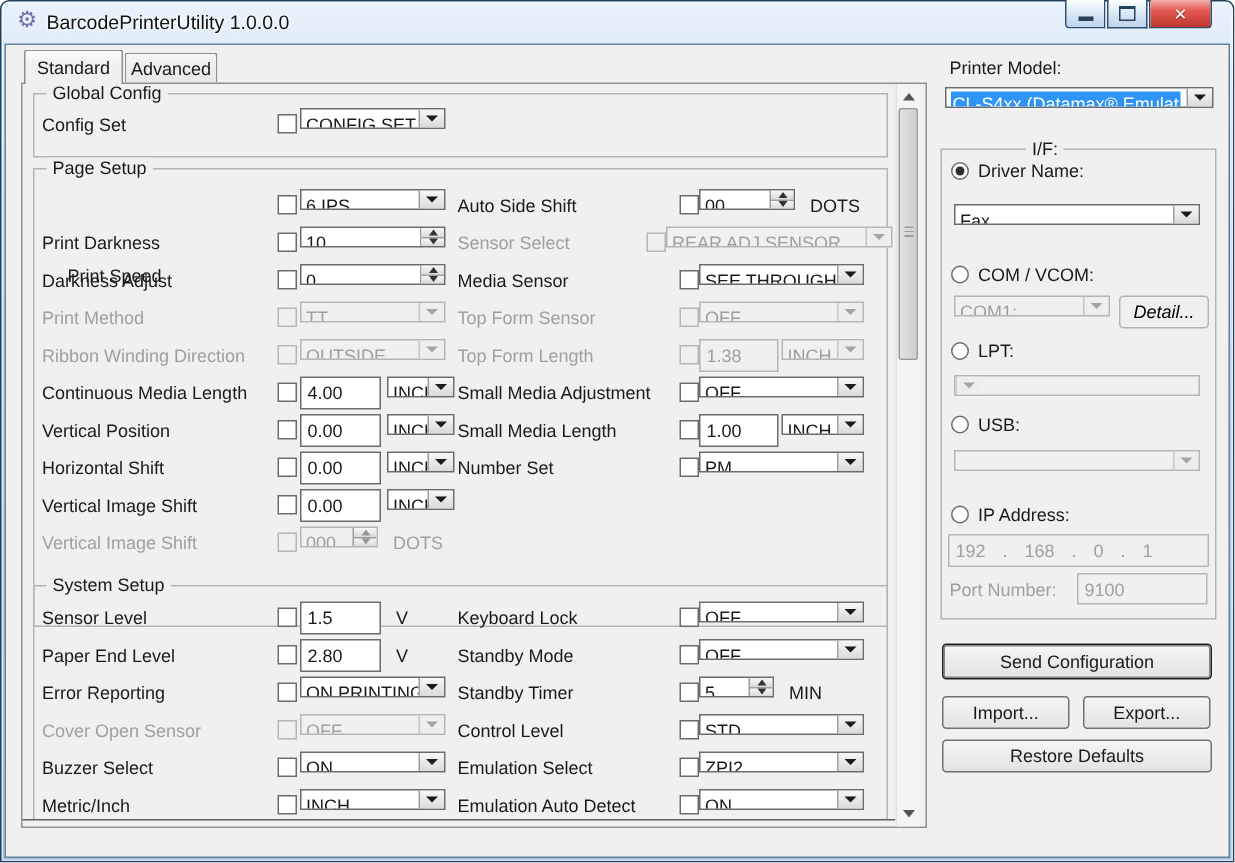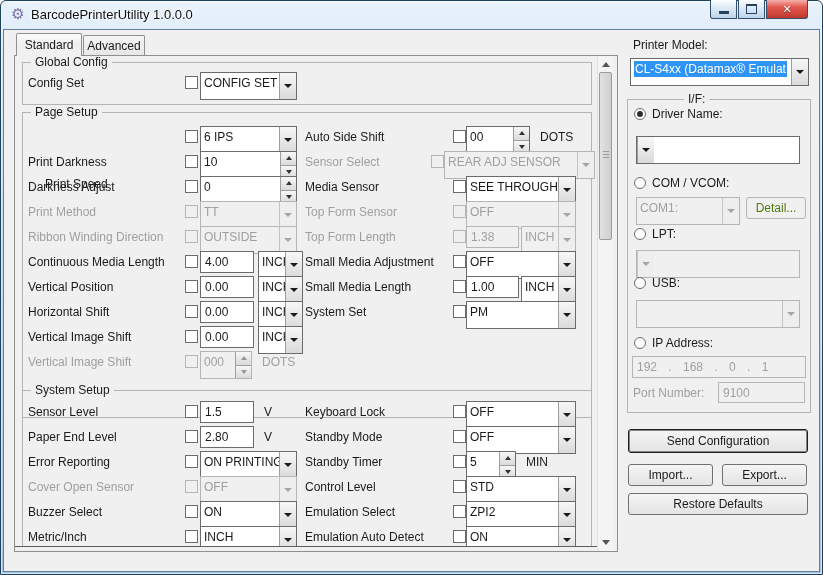--- a/index.html
+++ b/index.html
@@ -23,21 +23,21 @@
   .tabpage{position:absolute;left:14px;top:55px;width:604px;height:497px;border:1px solid #8f8f8f;background:#f0f0f0;box-sizing:border-box;z-index:2;}
   .vp{position:absolute;left:0;top:0;width:582px;height:490px;overflow:hidden;border-bottom:1px solid #5f5f5f;}
   
   .group{position:absolute;border:1px solid #b4b4b4;box-sizing:border-box;}
   .gtitle{position:absolute;top:-8px;left:8px;background:#f0f0f0;padding:0 4px;white-space:nowrap;}
   
   .rlabel{position:absolute;height:24px;line-height:24px;white-space:nowrap;}
   .rlabel.disabled,.dtext{color:#9f9f9f;}
   .cb{position:absolute;width:13px;height:13px;background:#fff;border:1px solid #6b6b6b;box-sizing:border-box;}
   .cb.disabled{background:#f0f0f0;border-color:#b5b5b5;}
-  .combo,.spin{position:absolute;height:28px;background:#fff;border:1px solid #6b6b6b;box-sizing:border-box;display:flex;align-items:stretch;overflow:hidden;}
+  .combo,.spin{position:absolute;height:14px;background:#fff;border:1px solid #6b6b6b;box-sizing:border-box;display:flex;align-items:stretch;overflow:hidden;}
   .cval,.sval{flex:1;padding:0 3px;line-height:20px;white-space:nowrap;overflow:hidden;}
   .carw{width:16px;background:linear-gradient(#f7f7f7,#dadada);border-left:1px solid #9e9e9e;display:flex;align-items:center;justify-content:center;}
   .carw::after{content:"";width:0;height:0;border-left:4px solid transparent;border-right:4px solid transparent;border-top:4px solid #1a1a1a;}
   .combo.disabled,.spin.disabled,.tfield.disabled{background:#f0f0f0;border-color:#b5b5b5;color:#9f9f9f;}
   .combo.disabled .carw{background:#eeeeee;border-left-color:#c4c4c4;}
   .combo.disabled .carw::after{border-top-color:#a5a5a5;}
   .sbtns{width:15px;display:flex;flex-direction:column;border-left:1px solid #9e9e9e;}
   .sb{flex:1;background:linear-gradient(#f7f7f7,#dadada);display:flex;align-items:center;justify-content:center;}
   .sb.dn{border-top:1px solid #9e9e9e;}
   .sb.up::after{content:"";border-left:3px solid transparent;border-right:3px solid transparent;border-bottom:4px solid #333;}
@@ -53,21 +53,21 @@
   .sarrow.down::after{content:"";border-left:4px solid transparent;border-right:4px solid transparent;border-top:5px solid #555;}
   .sthumb{position:absolute;left:1px;top:16px;width:13px;height:168px;border:1px solid #9a9a9a;border-radius:2px;background:linear-gradient(90deg,#e2e2e2,#cfcfcf);box-sizing:border-box;}
   .sgrip{position:absolute;left:3px;top:78px;width:6px;height:8px;background:repeating-linear-gradient(#9a9a9a 0 1px,transparent 1px 3px);}
   
   .rp-label{position:absolute;white-space:nowrap;height:18px;line-height:18px;}
   .radio{position:absolute;width:12px;height:12px;border:1px solid #6b6b6b;border-radius:50%;background:#fff;box-sizing:border-box;}
   .radio.sel::after{content:"";position:absolute;left:2px;top:2px;width:6px;height:6px;border-radius:50%;background:#2e2e2e;}
   .hl{background:#2e95f7;color:#fff;padding:1px 1px;}
   .btn{position:absolute;border:1px solid #707070;border-radius:3px;background:linear-gradient(#f5f5f5,#e3e3e3);display:flex;align-items:center;justify-content:center;box-sizing:border-box;}
   .btn.default{border:1px solid #1f1f1f;box-shadow:inset 0 0 0 1px #858585;}
-  .btn.disabled{color:#4d7c0f;border-color:#b5b5b5;background:#f0f0f0;}
+  .btn.disabled{color:#000000;border-color:#b5b5b5;background:#f0f0f0;font-style:italic;}
   .rightword{word-spacing:8px;}
 </style>
 </head>
 <body>
 
 <div id="win">
   <div class="frame"></div>
 
   <div class="appicon">⚙</div>
   <div class="apptitle">BarcodePrinterUtility 1.0.0.0</div>
@@ -223,21 +223,21 @@
             <span class="cval">OFF</span>
             <span class="carw"></span>
           </div>
           <span class="rlabel" style="left: 290px; top: 219px;">Small Media Length</span>
           <div class="cb" style="left: 438px; top: 224px;"></div>
           <div class="tfield" style="left: 451px; top: 220px; width: 53px;">1.00</div>
           <div class="combo" style="left: 506px; top: 220px; width: 55px;">
             <span class="cval">INCH</span>
             <span class="carw"></span>
           </div>
-          <span class="rlabel" style="left: 290px; top: 244px;">System Set</span>
+          <span class="rlabel" style="left: 290px; top: 244px;">Number Set</span>
           <div class="cb" style="left: 438px; top: 249px;"></div>
           <div class="combo" style="left: 451px; top: 245px; width: 110px;">
             <span class="cval">PM</span>
             <span class="carw"></span>
           </div>
           <span class="rlabel" style="left: 13px; top: 344px;">Sensor Level</span>
           <div class="cb" style="left: 170px; top: 349px;"></div>
           <div class="tfield" style="left: 185px; top: 345px; width: 54px;">1.5</div>
           <span class="sfx" style="left: 249px; top: 344px;">V</span>
           <span class="rlabel" style="left: 13px; top: 369px;">Paper End Level</span>
@@ -326,20 +326,21 @@
     <span class="carw"></span>
   </div>
 
   <div class="group" style="left:627px;top:99px;width:184px;height:314px;">
     <span class="gtitle" style="background:#f0f0f0;margin-left:48px;">I/F:</span>
   </div>
 
   <div class="radio sel" style="left:634px;top:108px;"></div>
   <div class="rp-label" style="left:652px;top:105px;">Driver Name:</div>
   <div class="combo" style="left:636px;top:136px;width:164px;">
+    <span class="cval">Fax</span>
     <span class="carw"></span>
   </div>
 
   <div class="radio" style="left:634px;top:177px;"></div>
   <div class="rp-label" style="left:652px;top:174px;">COM / VCOM:</div>
   <div class="combo disabled" style="left:636px;top:197px;width:104px;">
     <span class="cval">COM1:</span>
     <span class="carw"></span>
   </div>
   <div class="btn disabled" style="left:746px;top:197px;width:60px;height:22px;">Detail...</div>

